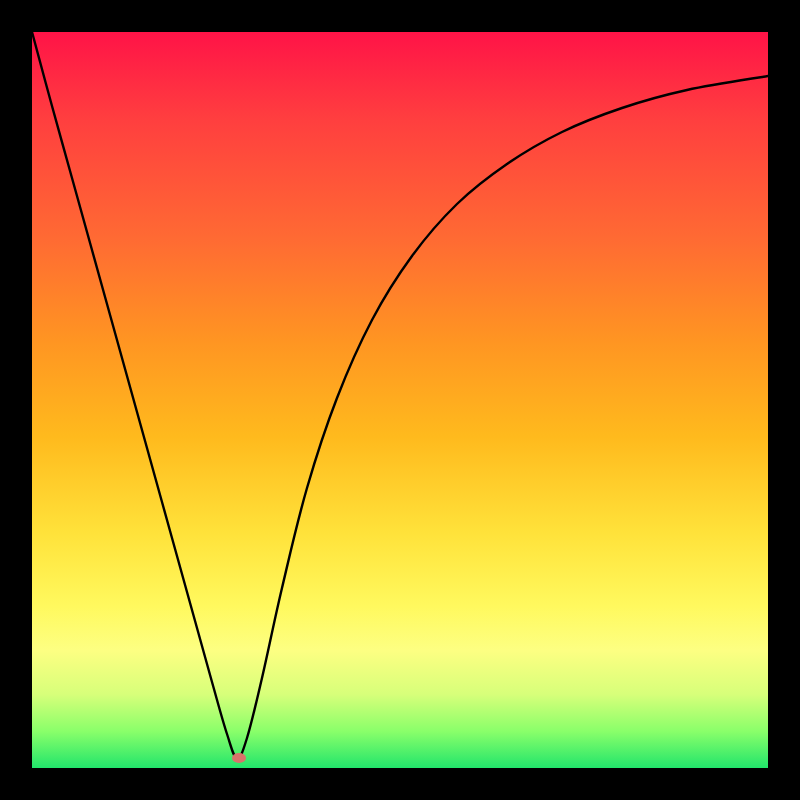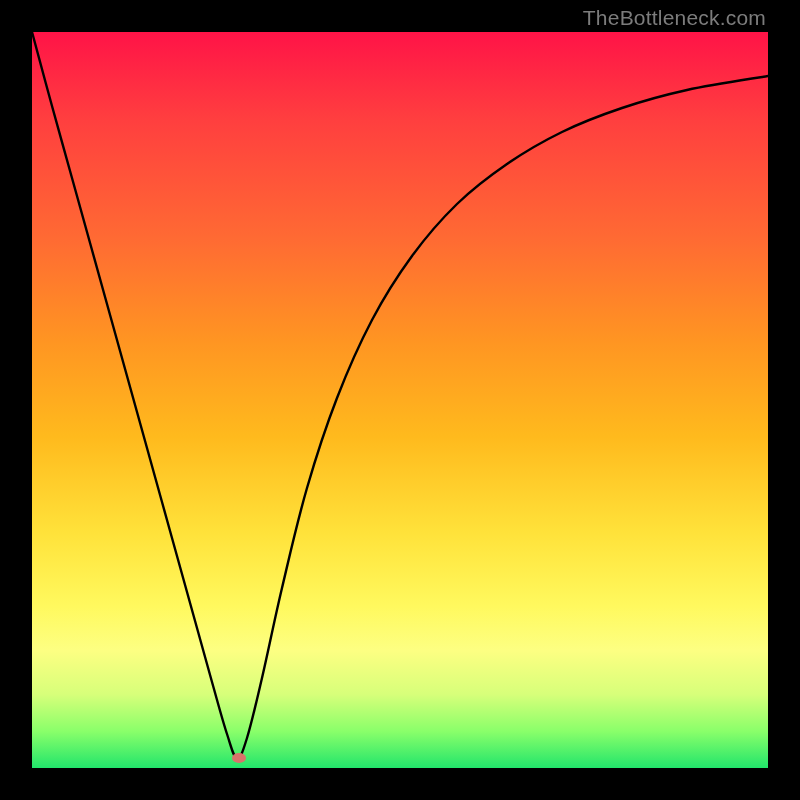--- a/index.html
+++ b/index.html
@@ -61,20 +61,19 @@
     height: 10px;
     border-radius: 50%;
     background: #d9736a;
     transform: translate(-50%, -50%);
   }
 </style>
 </head>
 <body>
 
 <div class="frame">
-  <div class="watermark">TheBottleneck.com</div>
   <div class="plot">
     <svg class="curve" width="736" height="736" viewBox="0 0 736 736">
       <path id="curve-path" fill="none" stroke="#000" stroke-width="2.4" stroke-linejoin="round" stroke-linecap="round" d="M 0 0 C 3.6 13.3 12.8 47.7 20 74 C 27.2 100.3 32.8 120.1 40 146 C 47.2 171.9 52.8 192.1 60 218 C 67.2 243.9 72.8 264.1 80 290 C 87.2 315.9 92.8 336.1 100 362 C 107.2 387.9 112.8 408.1 120 434 C 127.2 459.9 132.8 480.1 140 506 C 147.2 531.9 152.8 552.1 160 578 C 167.2 603.9 173.7 627.7 180 650 C 186.3 672.3 190.5 688.3 195 702 C 199.5 715.7 201.4 725.3 205 726 C 208.6 726.7 210.5 720.4 215 706 C 219.5 691.6 223.7 673.0 230 646 C 236.3 619.0 241.9 590.2 250 556 C 258.1 521.8 265.1 490.2 275 456 C 284.9 421.8 293.3 396.2 305 366 C 316.7 335.8 326.5 313.6 340 288 C 353.5 262.4 364.7 244.9 380 224 C 395.3 203.1 407.9 188.6 425 172 C 442.1 155.4 456.1 145.0 475 132 C 493.9 119.0 509.3 110.1 530 100 C 550.7 89.9 567.5 83.6 590 76 C 612.5 68.4 628.7 63.8 655 58 C 681.3 52.2 721.4 46.5 736 44"></path>
     </svg>
     <div id="marker" class="marker" style="left: 207px; top: 726px;"></div>
   </div>
 </div>
 
 </body></html>

